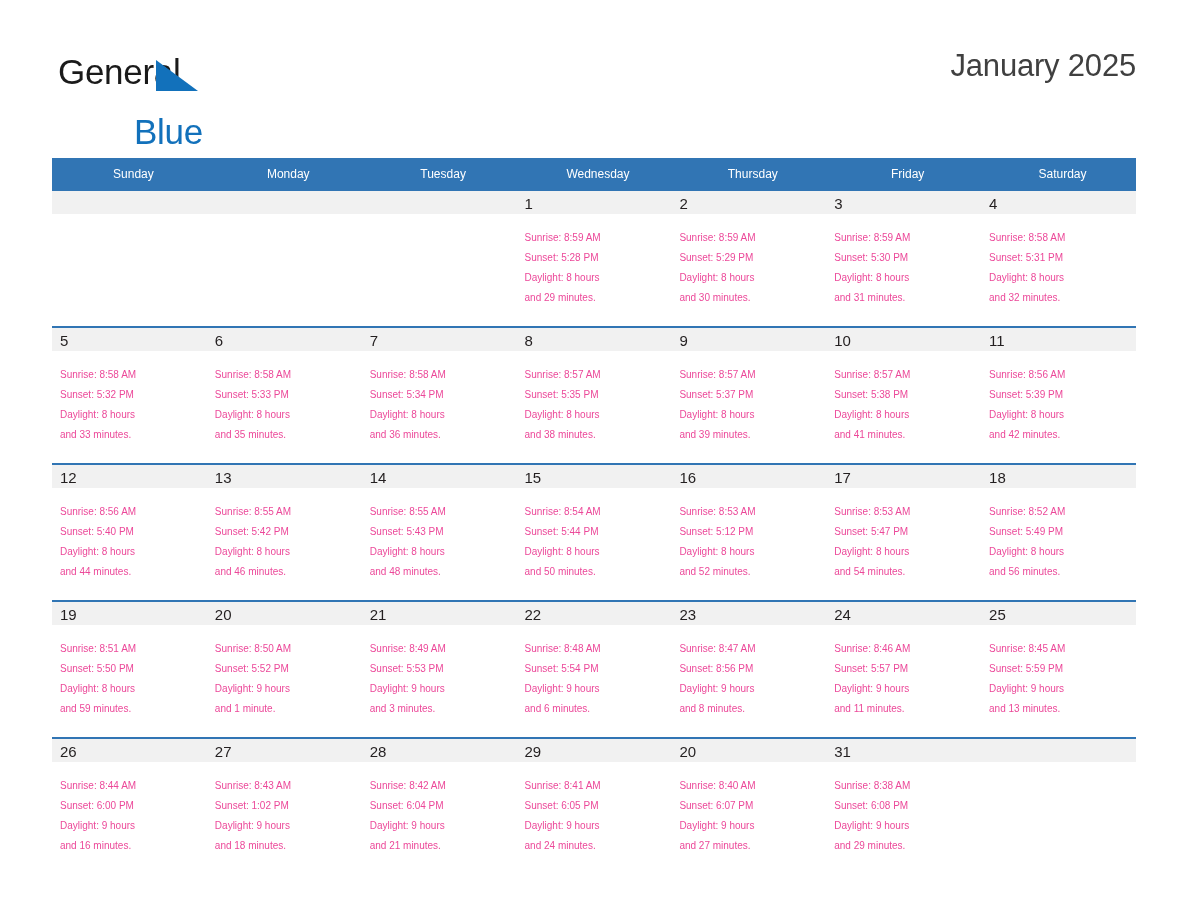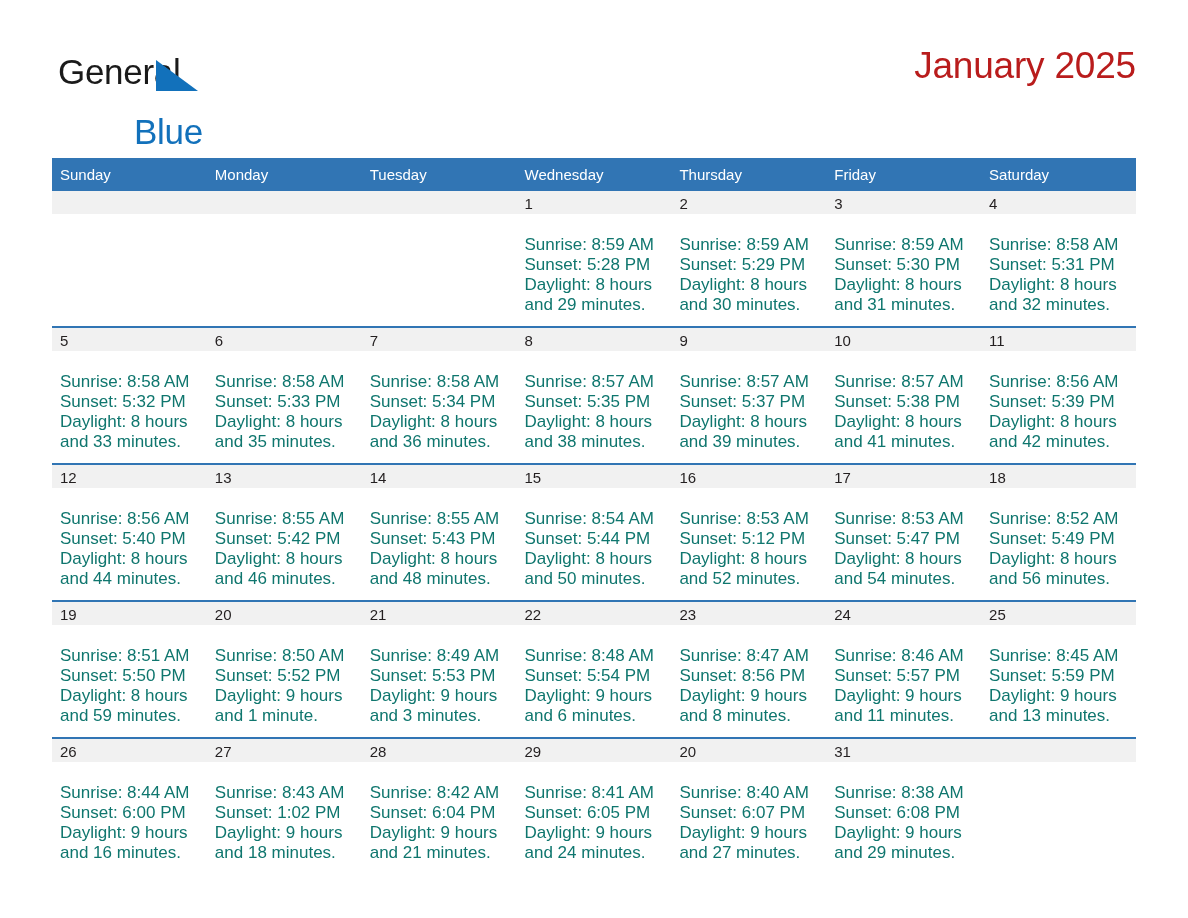--- a/index.html
+++ b/index.html
@@ -71,24 +71,24 @@
     margin-top: 24px;
   }
 
   .title-block {
     position: absolute;
     right: 0;
     top: 0;
     text-align: right;
   }
   .cal-title {
-    font-size: 37px;
+    font-size: 31px;
     line-height: 52px;
     font-weight: 400;
-    color: #b91c1c;
+    color: #404040;
     letter-spacing: -0.2px;
     white-space: nowrap;
   }
   .cal-subtitle {
     font-size: 24px;
     line-height: 34px;
     font-weight: 400;
     color: #1a1a1a;
     margin-top: 8px;
     white-space: nowrap;
@@ -101,23 +101,23 @@
     top: 158px;
     width: 1084px;
     border-collapse: collapse;
     table-layout: fixed;
   }
   .calendar col { width: 154.85px; }
 
   .cal-head th {
     background: #3175b4;
     color: #ffffff;
-    font-size: 15px;
+    font-size: 12px;
     font-weight: 400;
-    text-align: left;
+    text-align: center;
     padding: 6px 0 7px 8px;
     height: 20px;
     border: 0;
   }
 
   .week-row > td {
     vertical-align: top;
     padding: 0;
     border-top: 2px solid #3175b4;
     height: 135px;
@@ -138,24 +138,24 @@
     box-sizing: border-box;
   }
   .day-num {
     font-size: 15px;
     line-height: 17px;
     color: #231f20;
   }
   .cell-empty .day-band { background: #f1f1f1; }
 
   .cell-body {
-    padding: 21px 6px 0 8px;
-    font-size: 17px;
+    padding: 14px 6px 0 8px;
+    font-size: 10px;
     line-height: 20px;
-    color: #0f766e;
+    color: #ec4899;
   }
   .cell-body div { white-space: nowrap; }
 </style>
 </head>
 <body>
 
 <div class="page">
 
   <div class="header">
 

